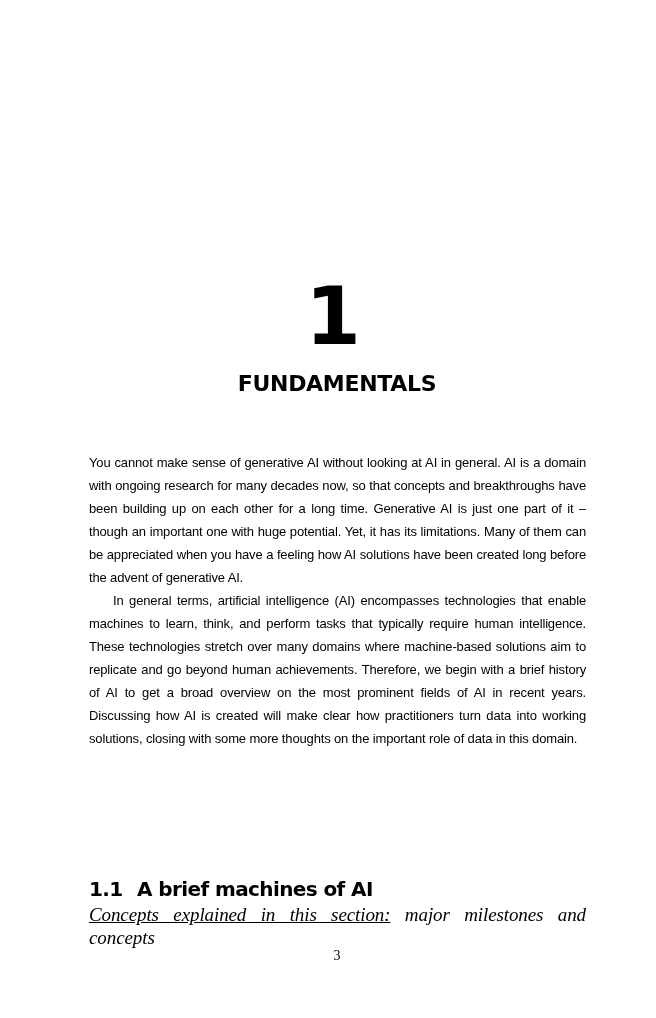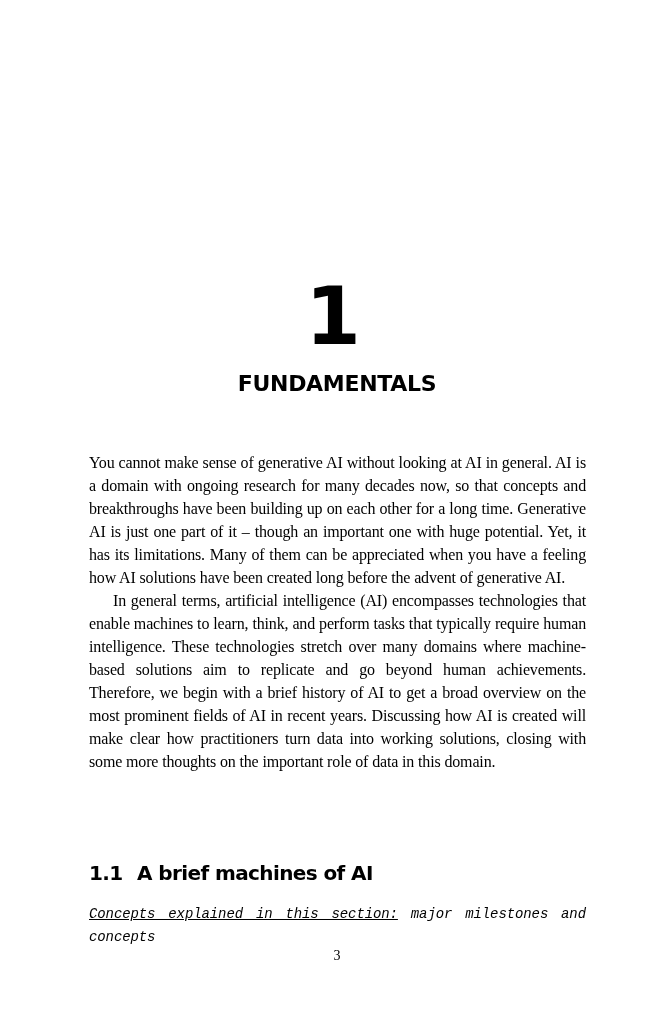--- a/index.html
+++ b/index.html
@@ -37,22 +37,22 @@
     font-weight: bold;
     font-size: 22px;
     line-height: 30px;
     letter-spacing: -0.3px;
   }
   .body-text {
     position: absolute;
     left: 89px;
     width: 497px;
     top: 451px;
-    font-family: Liberation Serif, serif;
-    font-size: 16px;
+    font-family: Liberation Sans, sans-serif;
+    font-size: 13px;
     line-height: 23px;
     text-align: justify;
     letter-spacing: -0.15px;
   }
   .body-text p {
     margin: 0;
   }
   .body-text p.indent {
     text-indent: 24px;
   }
@@ -63,29 +63,30 @@
     font-family: "DejaVu Sans", sans-serif;
     font-weight: bold;
     font-size: 20px;
     line-height: 30px;
     letter-spacing: -0.6px;
     white-space: nowrap;
   }
   .section-heading .sec-num {
     display: inline-block;
     width: 48px;
+    margin-top: 16px;
   }
   .concepts-line {
     position: absolute;
     left: 89px;
     width: 497px;
     top: 903px;
-    font-family: Liberation Mono, monospace;
+    font-family: Liberation Serif, serif;
     font-style: italic;
-    font-size: 14px;
+    font-size: 19px;
     line-height: 23px;
     text-align: justify;
     text-align-last: justify;
     letter-spacing: -0.1px;
   }
   .concepts-line .concepts-label {
     text-decoration: underline;
   }
   .page-number {
     position: absolute;

